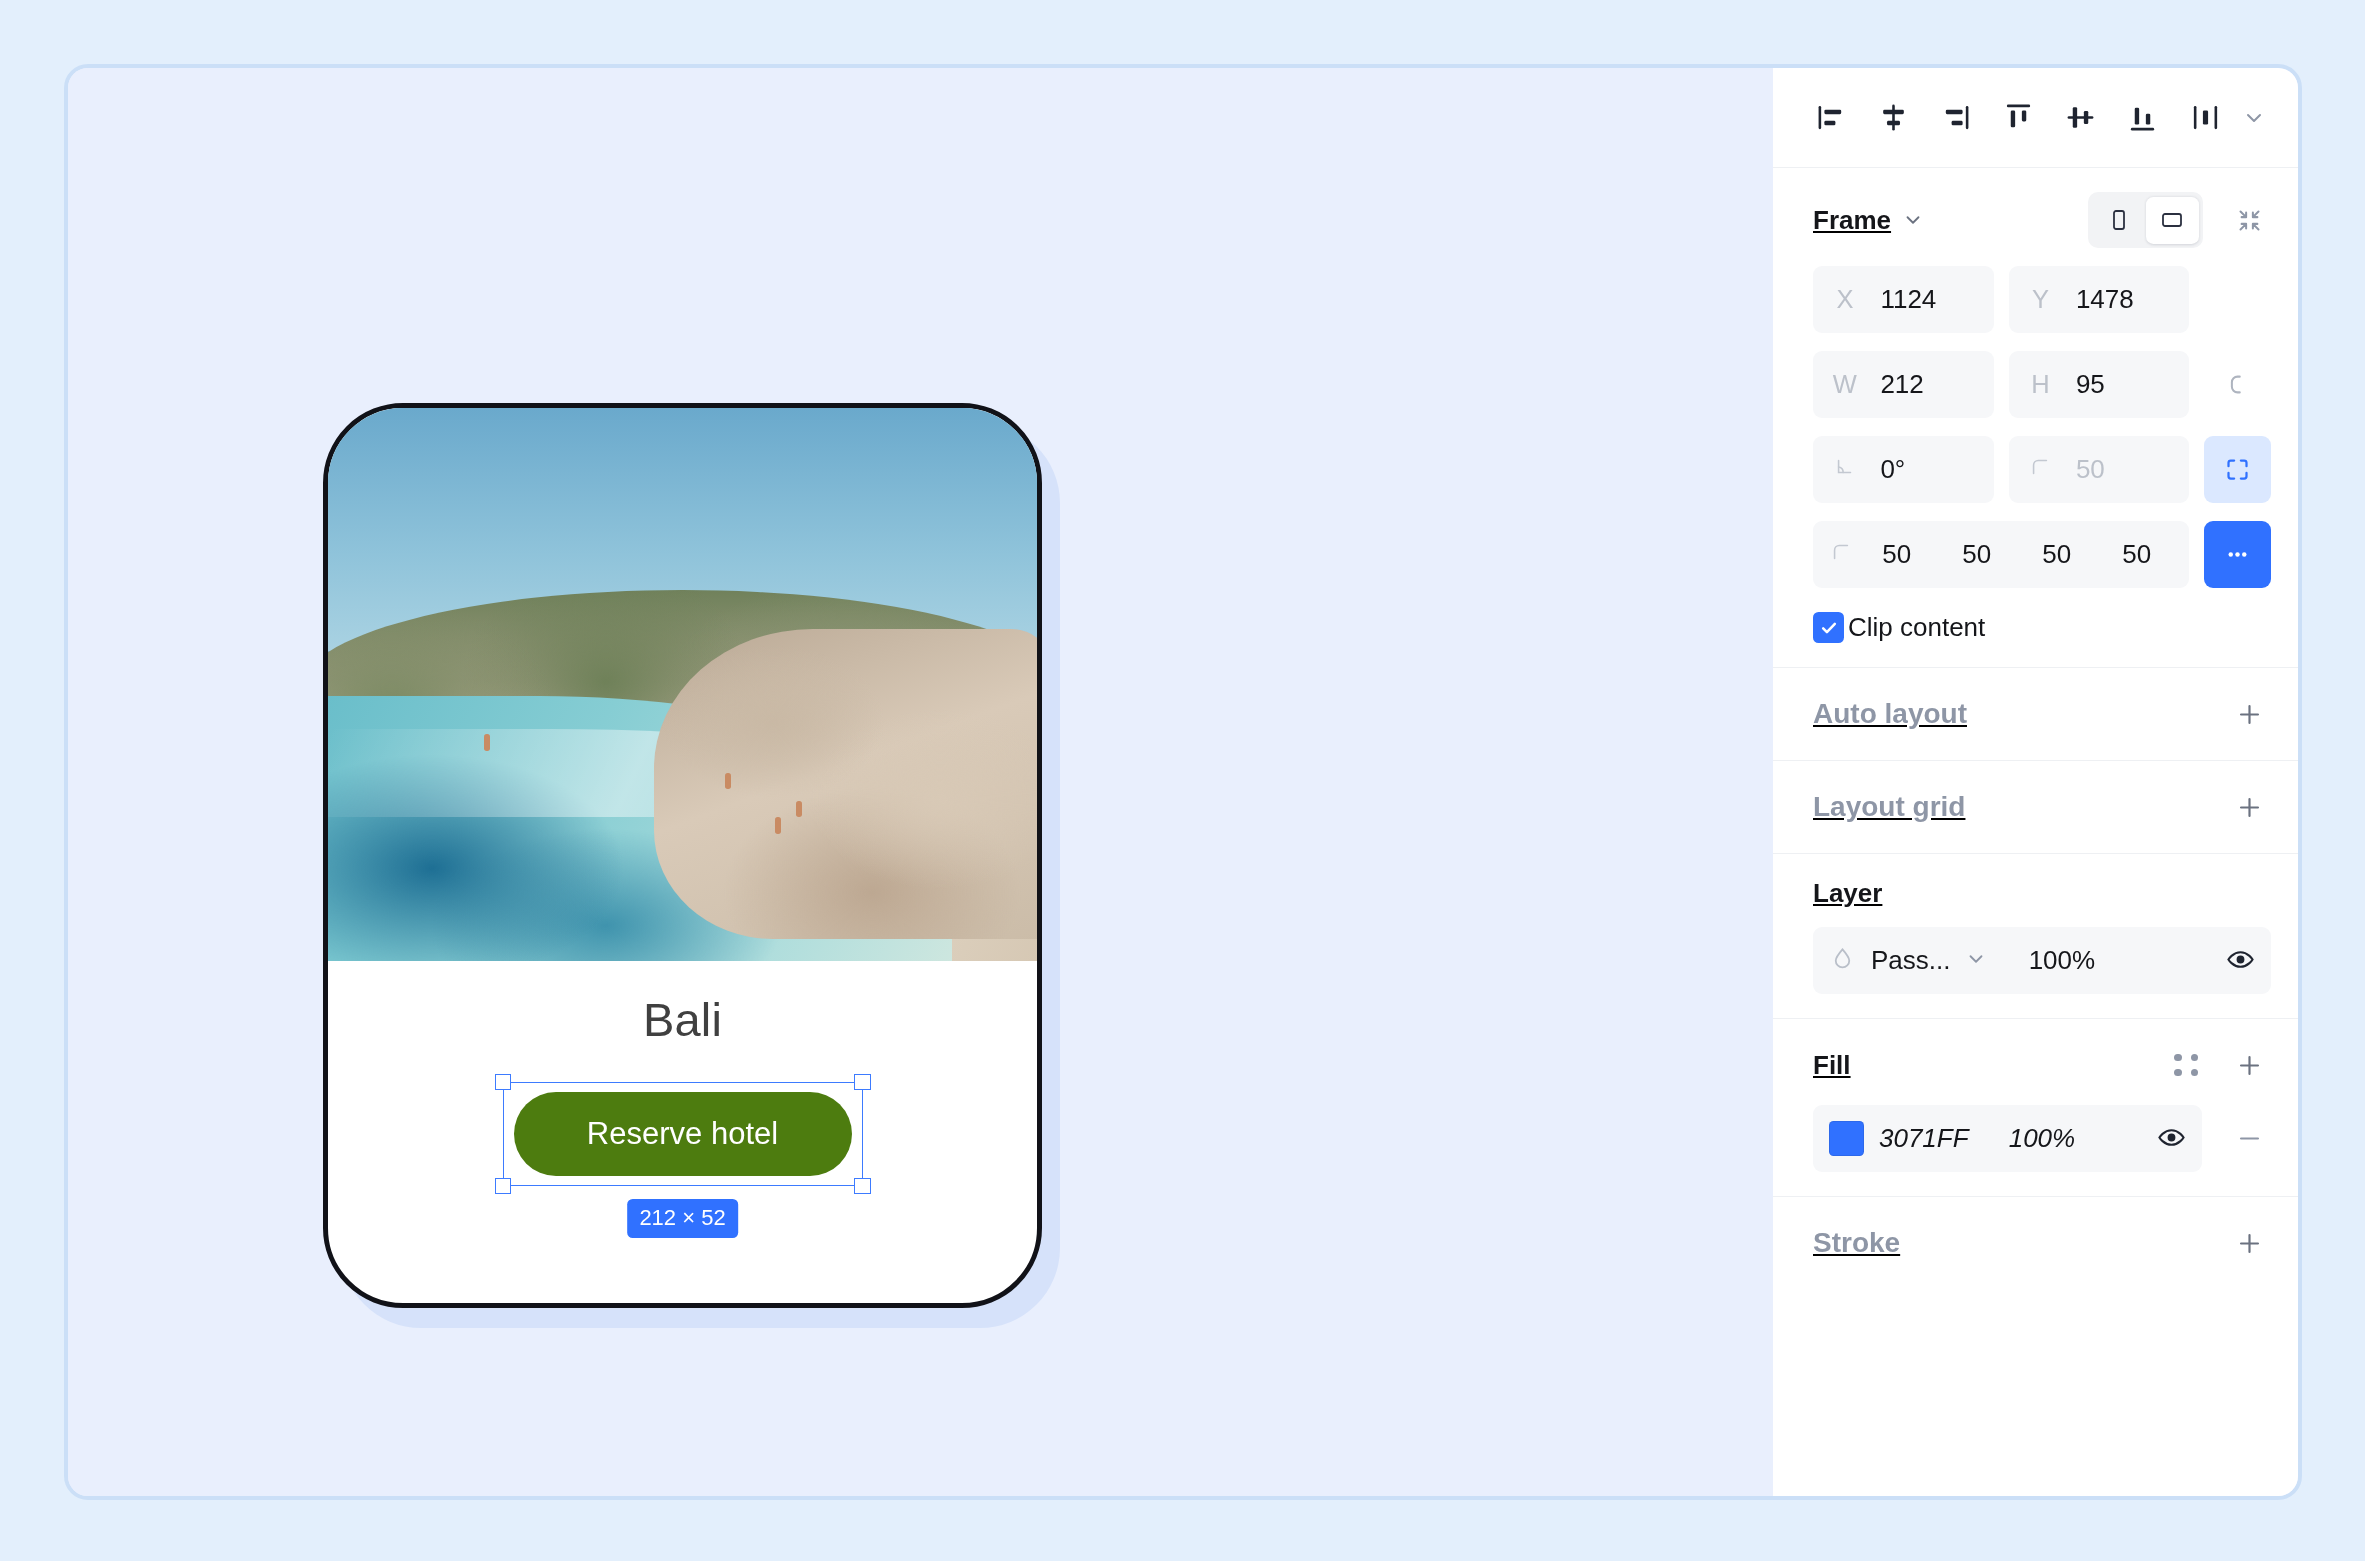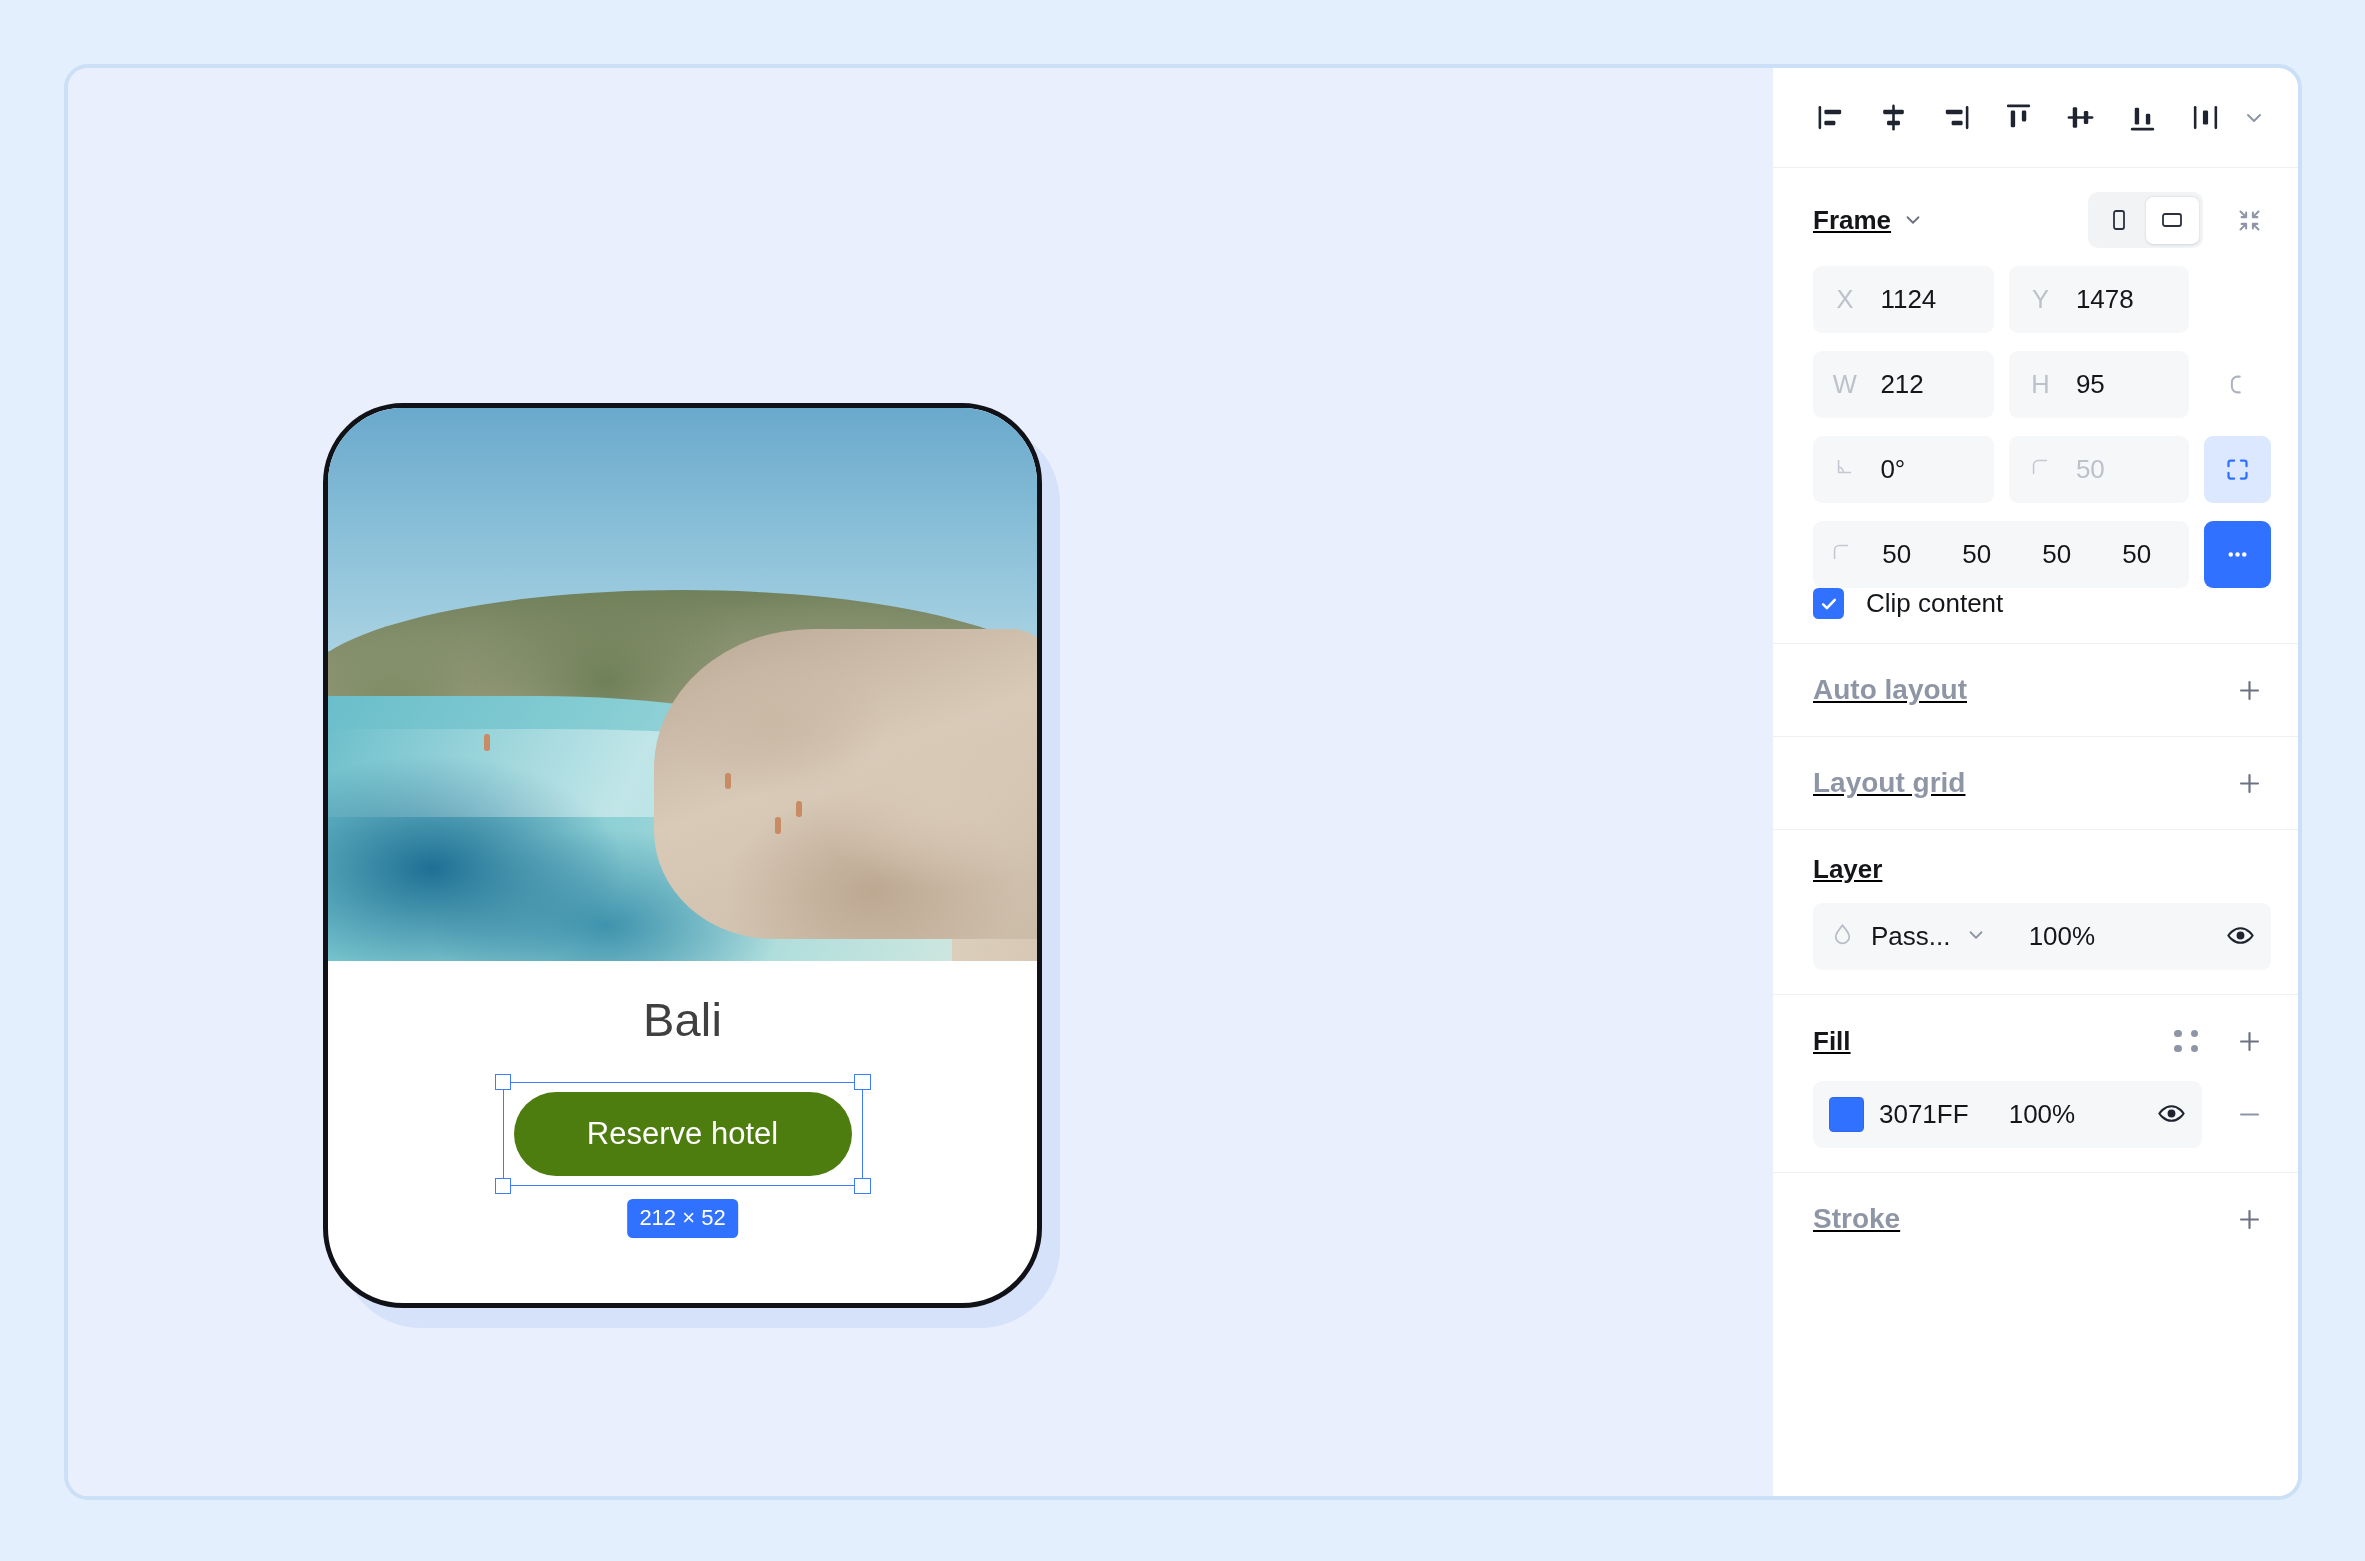--- a/index.html
+++ b/index.html
@@ -222,32 +222,32 @@
   }
   .side-btn.light-active { background: #dbe8ff; }
   .side-btn.blue-active { background: #3071ff; }
 
   .radius-field {
     flex: 1; height: 67px; background: #f6f7f9; border-radius: 9px;
     display: flex; align-items: center; padding: 0 12.7px; gap: 0;
   }
   .radius-val { flex: 1; text-align: center; font-size: 26px; color: #15161a; }
 
-  .checkbox-row { display: flex; align-items: center; gap: 22px; }
+  .checkbox-row { display: flex; align-items: center; gap: 4px; margin-top: 24px; }
   .checkbox {
     width: 31px; height: 31px; border-radius: 5.5px; background: #3071ff;
     display: flex; align-items: center; justify-content: center; cursor: pointer;
   }
   .checkbox-label { font-size: 26px; color: #15161a; }
 
   .prop-row {
     margin-top: 18px; height: 67px; background: #f6f7f9; border-radius: 9px;
     display: flex; align-items: center; padding: 0 16.4px; gap: 14.6px;
   }
-  .prop-row.with-trailing { background: none; padding: 0; gap: 12px; }
+  .prop-row.with-trailing { background: none; padding: 0; gap: 12px; font-style: italic; }
   .prop-inner {
     flex: 1; height: 67px; background: #f6f7f9; border-radius: 9px;
     display: flex; align-items: center; padding: 0 16.4px; gap: 14.6px;
   }
   .swatch { width: 35px; height: 35px; border-radius: 4.5px; border: 0.9px solid rgba(0,0,0,.08); }
   .prop-text { font-size: 26px; color: #15161a; }
   .spacer { flex: 1; }
   .dots-icon { display: grid; grid-template-columns: 9px 9px; gap: 7.3px; }
   .dots-icon i { width: 7.3px; height: 7.3px; background: #8e96a6; border-radius: 50%; display:block; }
 </style>

